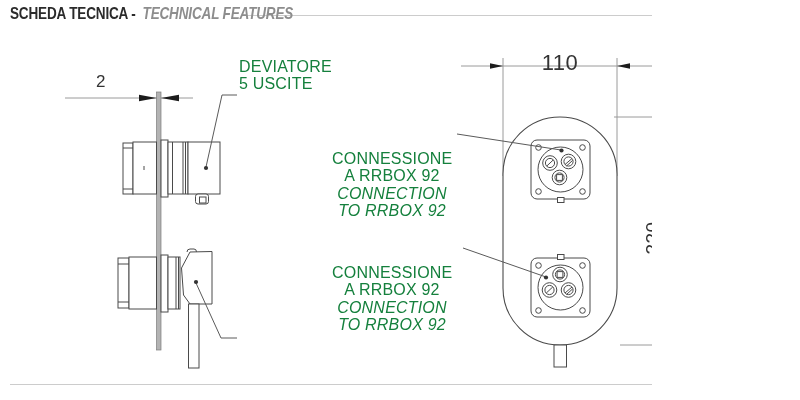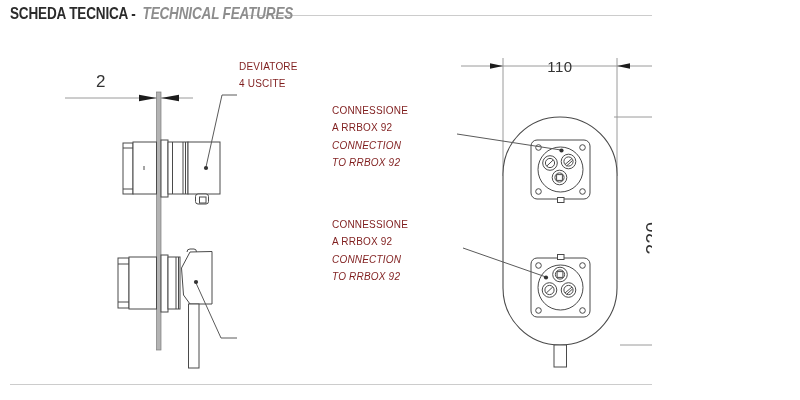--- a/index.html
+++ b/index.html
@@ -1,21 +1,21 @@
 <!DOCTYPE html>
 <html><head>
 <meta charset="utf-8">
 <style>
   html,body{margin:0;padding:0;background:#ffffff;}
   #page{position:relative;width:652px;height:400px;background:#fff;overflow:hidden;
         font-family:"Liberation Sans","DejaVu Sans",sans-serif;}
   svg{position:absolute;left:0;top:0;}
-  .txt{position:absolute;color:#7f1d1d;font-size:10px;line-height:17.4px;letter-spacing:.2px;}
+  .txt{position:absolute;color:#15803d;font-size:16px;line-height:17.4px;letter-spacing:.2px;}
   .txt .it{font-style:italic;}
-  .ralign{text-align:left;}
+  .ralign{text-align:center;margin-top:48px;}
   .dim{position:absolute;color:#333;font-size:18px;letter-spacing:.5px;text-align:center;}
   #dim220{transform:rotate(-90deg);}
   #hdr{position:absolute;left:10px;top:4px;white-space:nowrap;font-weight:bold;font-size:16.5px;
        letter-spacing:-0.2px;transform:scaleX(.82);transform-origin:left center;}
   #hdr .t1{color:#2b2b2b;}
   #hdr .t2{color:#8d8d8d;font-style:italic;margin-left:4px;}
 </style>
 </head>
 <body>
 
@@ -152,35 +152,35 @@
     </g>
   </svg>
 
   <div id="hdr">
     <span class="t1">SCHEDA TECNICA -</span>
     <span class="t2">TECHNICAL FEATURES</span>
   </div>
 
   <div class="txt" style="left:239px;top:58px;">
     <div>DEVIATORE</div>
-    <div>4 USCITE</div>
+    <div>5 USCITE</div>
   </div>
 
   <div class="txt ralign" style="left:332px;top:102px;width:120px;">
     <div>CONNESSIONE</div>
     <div>A RRBOX 92</div>
     <div class="it">CONNECTION</div>
     <div class="it">TO RRBOX 92</div>
   </div>
 
   <div class="txt ralign" style="left:332px;top:216px;width:120px;">
     <div>CONNESSIONE</div>
     <div>A RRBOX 92</div>
     <div class="it">CONNECTION</div>
     <div class="it">TO RRBOX 92</div>
   </div>
 
 
   <div class="dim" style="left:90px;top:72px;width:22px;font-size:17px;">2</div>
-  <div class="dim" style="left:530px;top:58px;width:60px;font-size:15px;">110</div>
+  <div class="dim" style="left:530px;top:50px;width:60px;font-size:22px;">110</div>
   <div class="dim" id="dim220" style="left:624px;top:226px;width:60px;height:24px;font-size:19px;">220</div>
 
 </div>
 
 </body></html>

